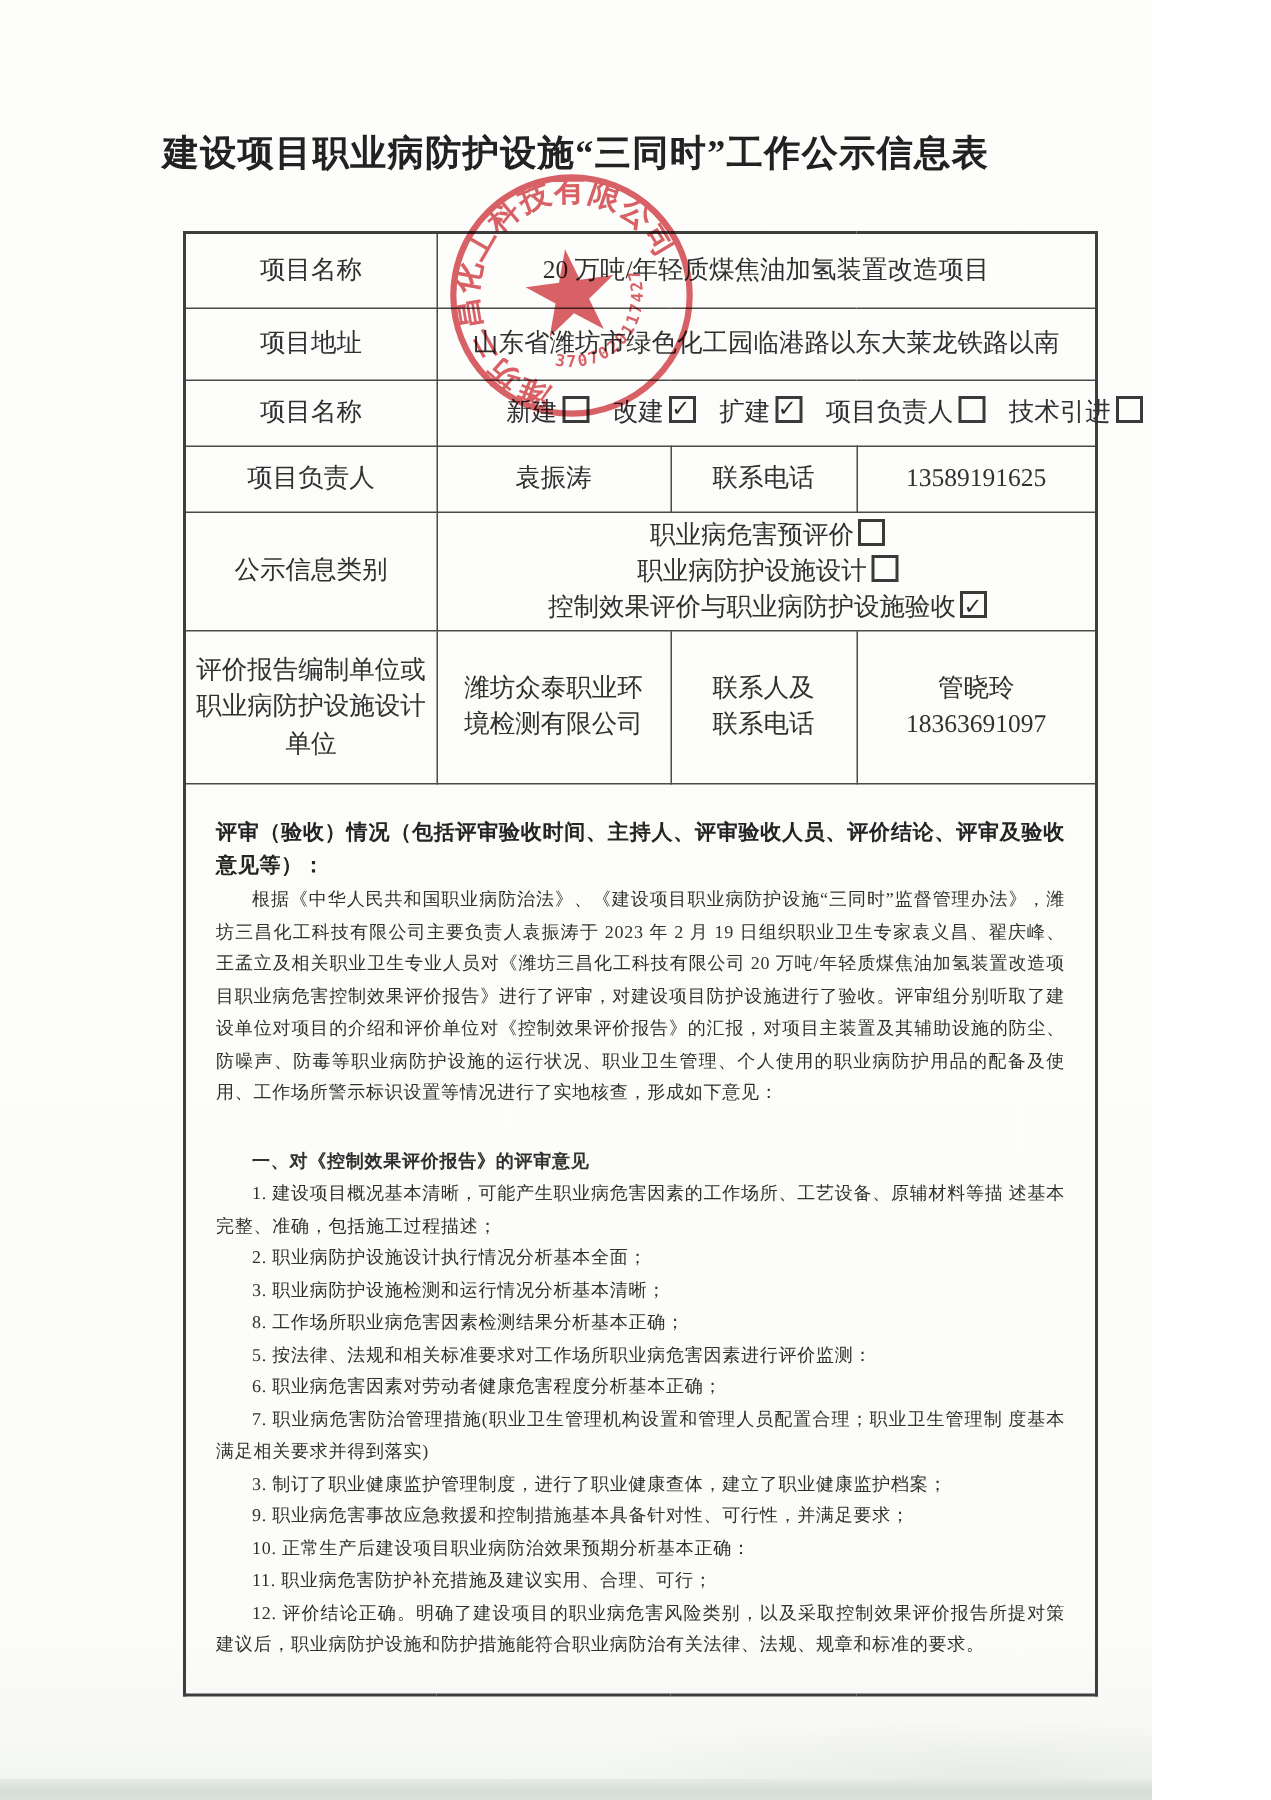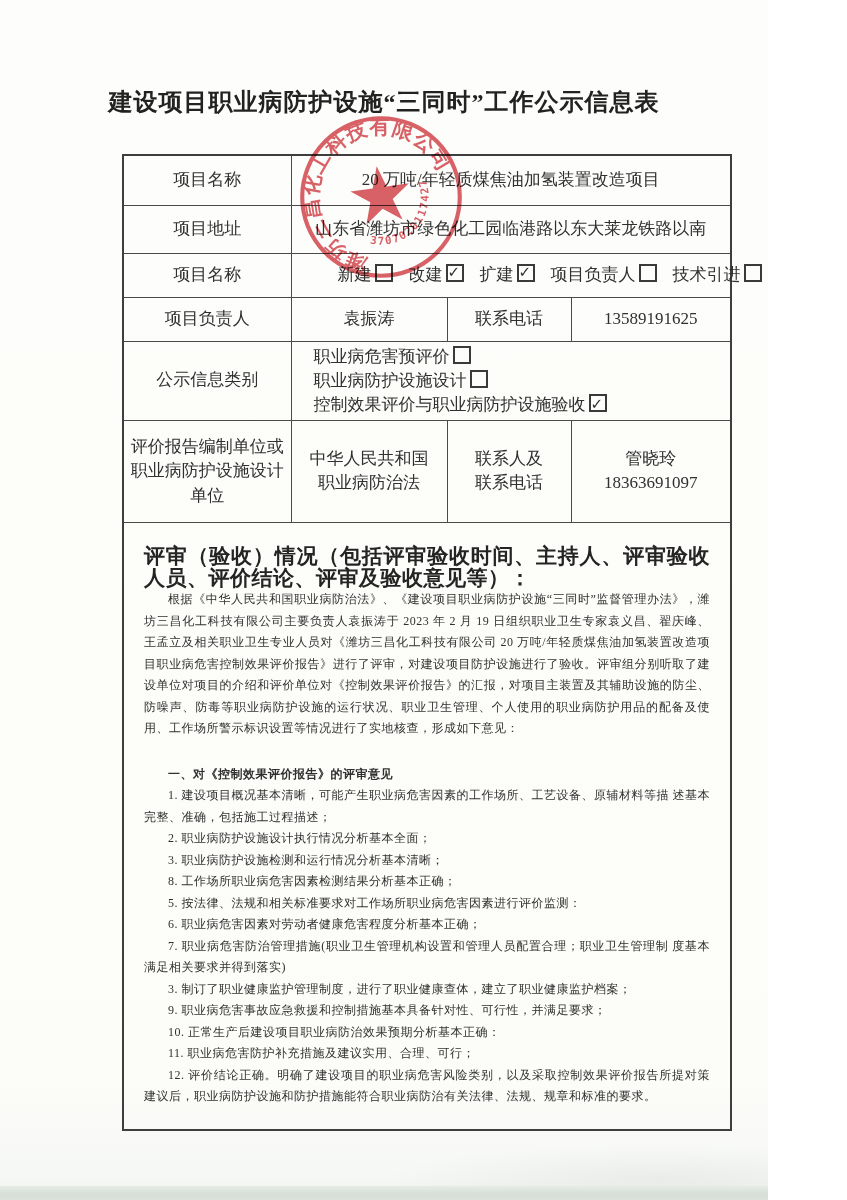--- a/index.html
+++ b/index.html
@@ -19,33 +19,33 @@
   }
   table.info td{
     border:1px solid #4a4a4a;font-size:17px;line-height:1.45;
     padding:3px 20px;vertical-align:middle;color:#303030;
   }
   td.lab{text-align:center;}
   td.val{text-align:center;}
   td.pre{white-space:pre-line;text-align:center;}
   .nature-row{display:flex;justify-content:space-between;align-items:center;padding:0 10px;}
   .opt{white-space:nowrap;margin-left:16px;}
-  .pub-opts{text-align:left;padding-left:2px;}
+  .pub-opts{text-align:center;padding-left:2px;}
   .pub-line{line-height:24px;}
   .cb{
     display:inline-block;width:14px;height:14px;border:2px solid #3a3a3a;
     margin-left:3px;vertical-align:-2px;position:relative;background:transparent;
   }
   .cb.checked::after{
     content:"\2713";position:absolute;left:0px;top:-4px;
     font-size:15px;font-weight:700;color:#2c2c2c;font-family:"DejaVu Sans",sans-serif;
   }
   td.review-cell{vertical-align:top;padding:6px 9px 10px 9px;min-height:600px;height:600px;}
   .review-heading{
-    margin:0;font-weight:700;font-size:21px;line-height:22px;
+    margin:0;font-weight:700;font-size:14px;line-height:22px;
     text-align:justify;letter-spacing:.5px;color:#242424;
   }
   p.rev{
     margin:0;text-indent:2em;text-align:justify;
     font-size:12px;line-height:21.5px;letter-spacing:.5px;
   }
   p.rev.bold{font-weight:700;margin-top:24px;}
   
   .stamp{
     position:absolute;left:296px;top:112px;width:170px;height:170px;
@@ -115,21 +115,21 @@
             <div class="pub-line"><span>职业病危害预评价</span><span class="cb"></span></div>
 
             <div class="pub-line"><span>职业病防护设施设计</span><span class="cb"></span></div>
 
             <div class="pub-line"><span>控制效果评价与职业病防护设施验收</span><span class="cb checked"></span></div>
           </div>
       </td>
     </tr>
     <tr style="height:76px;">
       <td class="lab" style="padding:14px 6px;">评价报告编制单位或职业病防护设施设计单位</td>
-      <td class="val" style="padding:3px 14px;">中华人民共和国职业病防治法</td>
+      <td class="val" style="padding:3px 14px;">潍坊众泰职业环境检测有限公司</td>
       <td class="pre">联系人及
 联系电话</td>
       <td class="val" style="padding:3px 12px;">管晓玲 18363691097</td>
     </tr>
     <tr>
       <td class="review-cell" colspan="4">
         <p class="review-heading">评审（验收）情况（包括评审验收时间、主持人、评审验收人员、评价结论、评审及验收意见等）：</p>
         <p class="rev">根据《中华人民共和国职业病防治法》、《建设项目职业病防护设施“三同时”监督管理办法》，潍坊三昌化工科技有限公司主要负责人袁振涛于 2023 年 2 月 19 日组织职业卫生专家袁义昌、翟庆峰、王孟立及相关职业卫生专业人员对《潍坊三昌化工科技有限公司 20 万吨/年轻质煤焦油加氢装置改造项目职业病危害控制效果评价报告》进行了评审，对建设项目防护设施进行了验收。评审组分别听取了建设单位对项目的介绍和评价单位对《控制效果评价报告》的汇报，对项目主装置及其辅助设施的防尘、防噪声、防毒等职业病防护设施的运行状况、职业卫生管理、个人使用的职业病防护用品的配备及使用、工作场所警示标识设置等情况进行了实地核查，形成如下意见：</p>
         <p class="rev bold">一、对《控制效果评价报告》的评审意见</p>
         <div>

